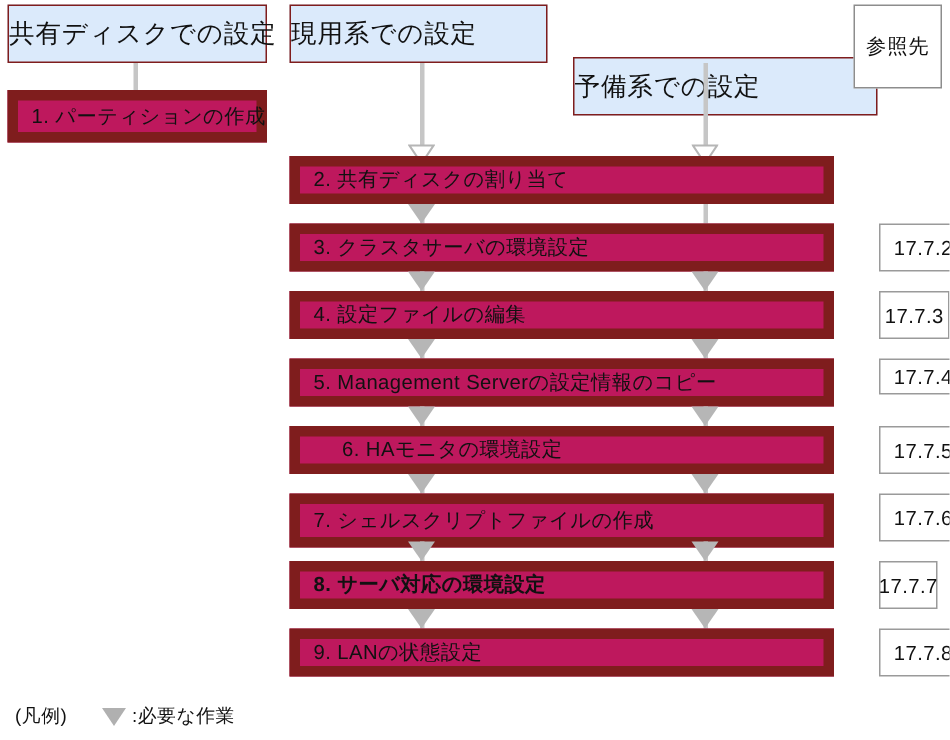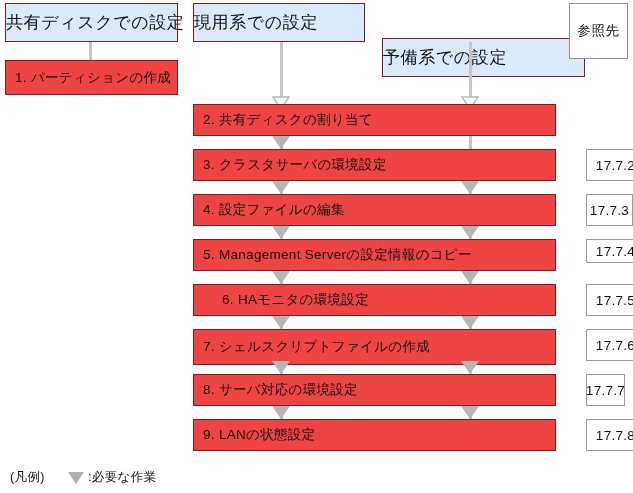--- a/index.html
+++ b/index.html
@@ -43,22 +43,22 @@
   .ref-hdr-box {
     background: #ffffff;
     border: 1px solid #8d8d8d;
     justify-content: center;
     font-size: 13.5px;
     letter-spacing: 0.6px;
     color: #111111;
   }
 
   .step-box {
-    background: #ef4444;
-    border: 1px solid #7f1d1d;
+    background: #be185d;
+    border: 7px solid #7f1d1d;
     justify-content: flex-start;
     padding-left: 9px;
     font-size: 13.5px;
     letter-spacing: 0.3px;
     color: #111111;
   }
 
   .ref-box {
     background: #ffffff;
     border: 1px solid #9a9a9a;
@@ -230,21 +230,21 @@
   </div>
   <div class="box ref-box" style="left:569px; top:329px; width:59px; height:32px;">
     <span>17.7.6</span>
   </div>
 
   <div class="vline" style="left:280px; top:361px; height:13px;"></div>
   <div class="tri-solid" style="left:272px; top:361px;"></div>
   <div class="vline" style="left:469px; top:361px; height:13px;"></div>
   <div class="tri-solid" style="left:461px; top:361px;"></div>
 
-  <div class="box step-box" style="left:193px; top:374px; width:363px; height:32px;">
+  <div class="box step-box" style="left:193px; top:374px; width:363px; height:32px;font-weight:bold;">
     <span>8. サーバ対応の環境設定</span>
   </div>
   <div class="box ref-box" style="left:569px; top:374px; width:39px; height:32px;">
     <span>17.7.7</span>
   </div>
 
   <div class="vline" style="left:280px; top:406px; height:13px;"></div>
   <div class="tri-solid" style="left:272px; top:406px;"></div>
   <div class="vline" style="left:469px; top:406px; height:13px;"></div>
   <div class="tri-solid" style="left:461px; top:406px;"></div>

